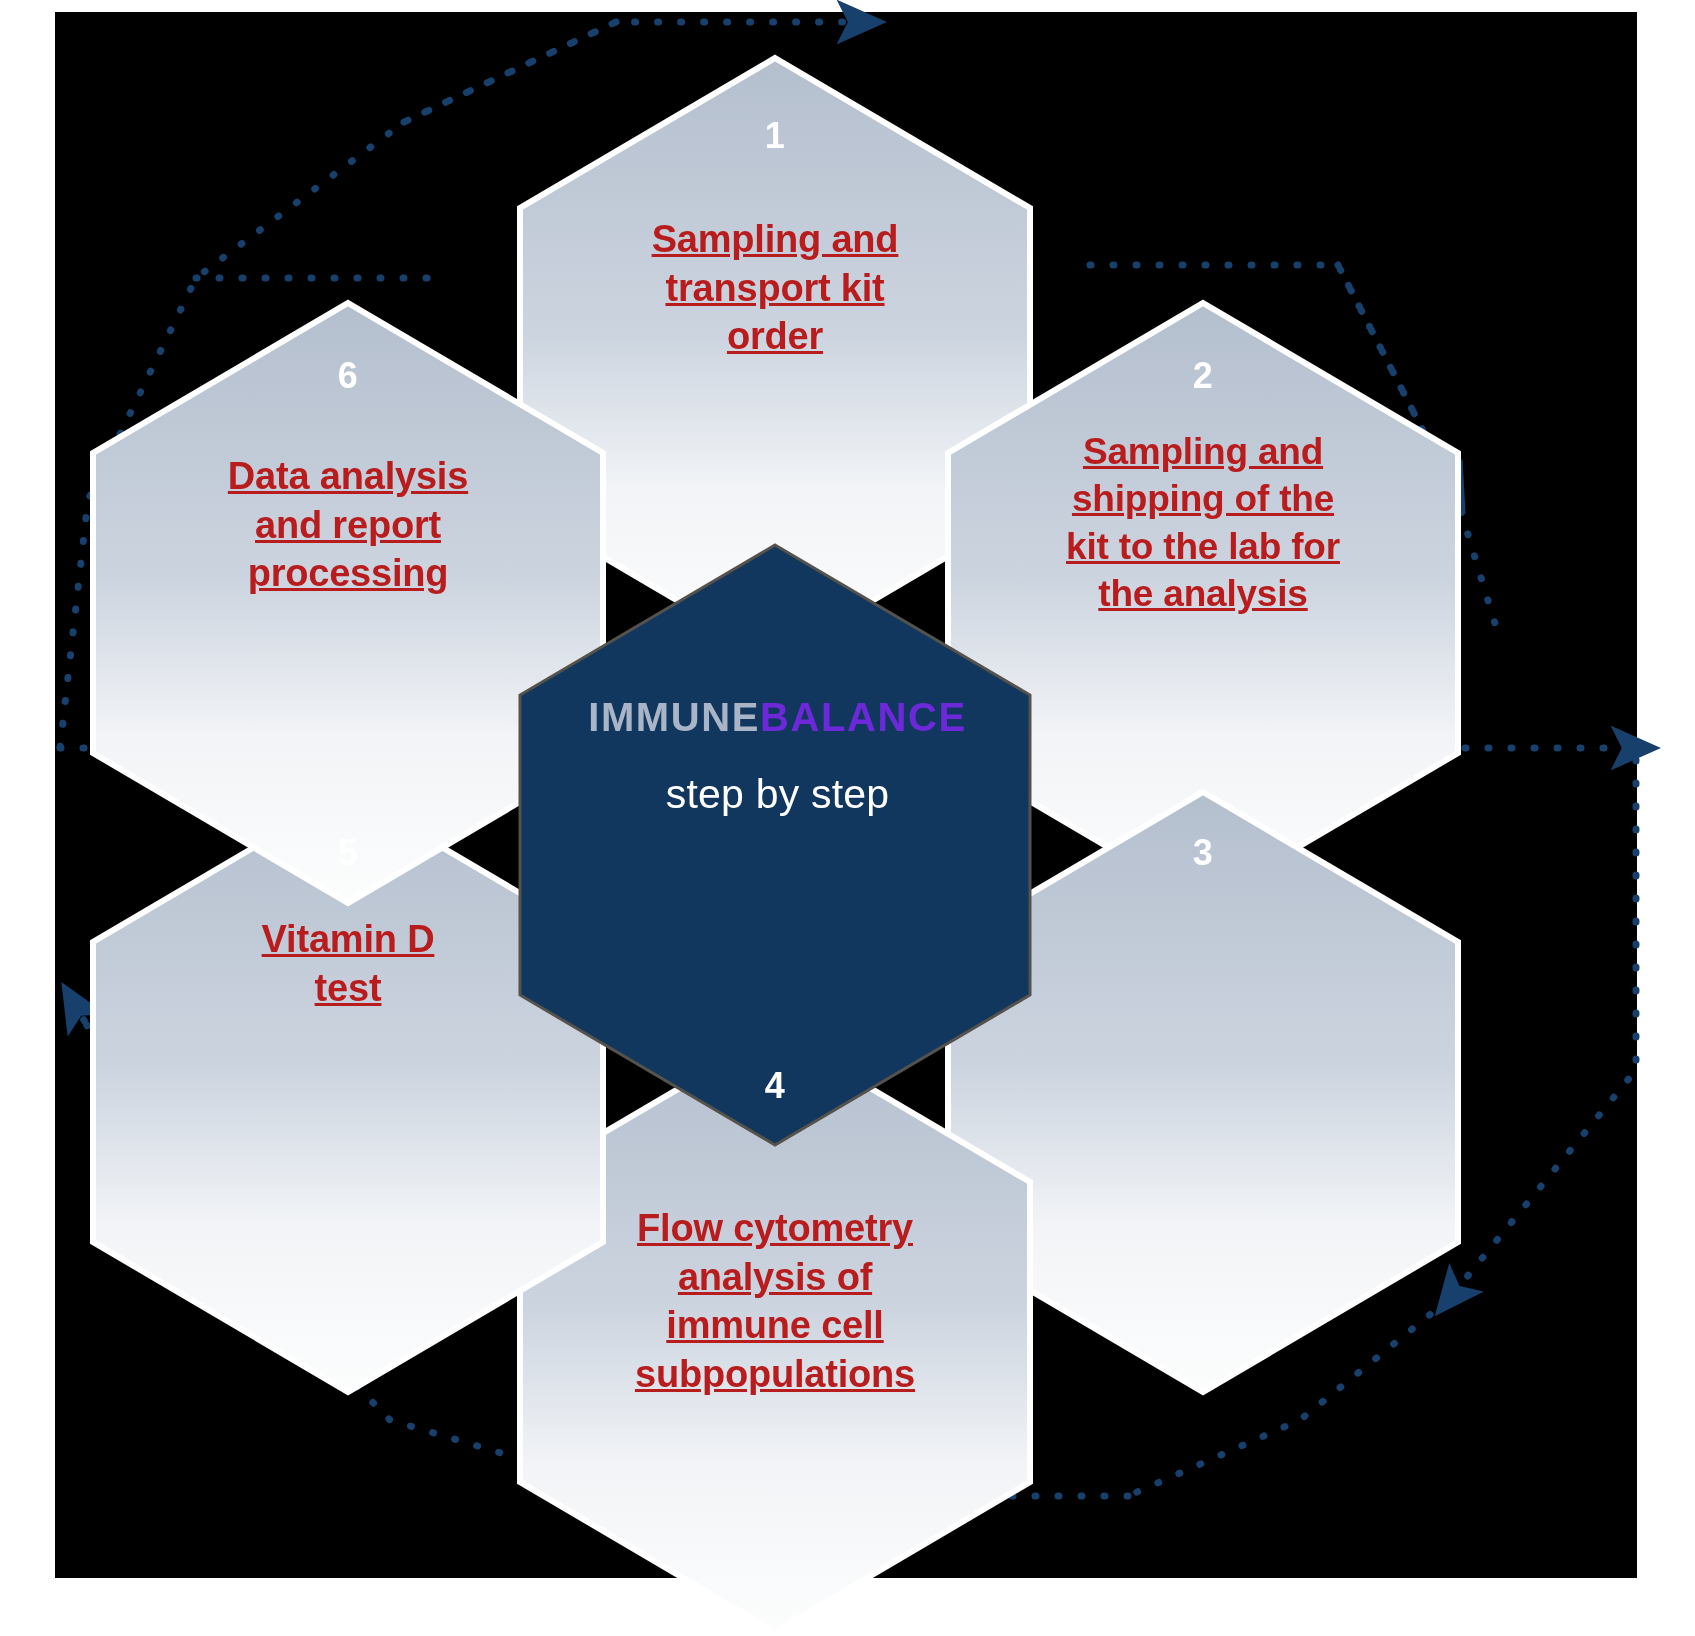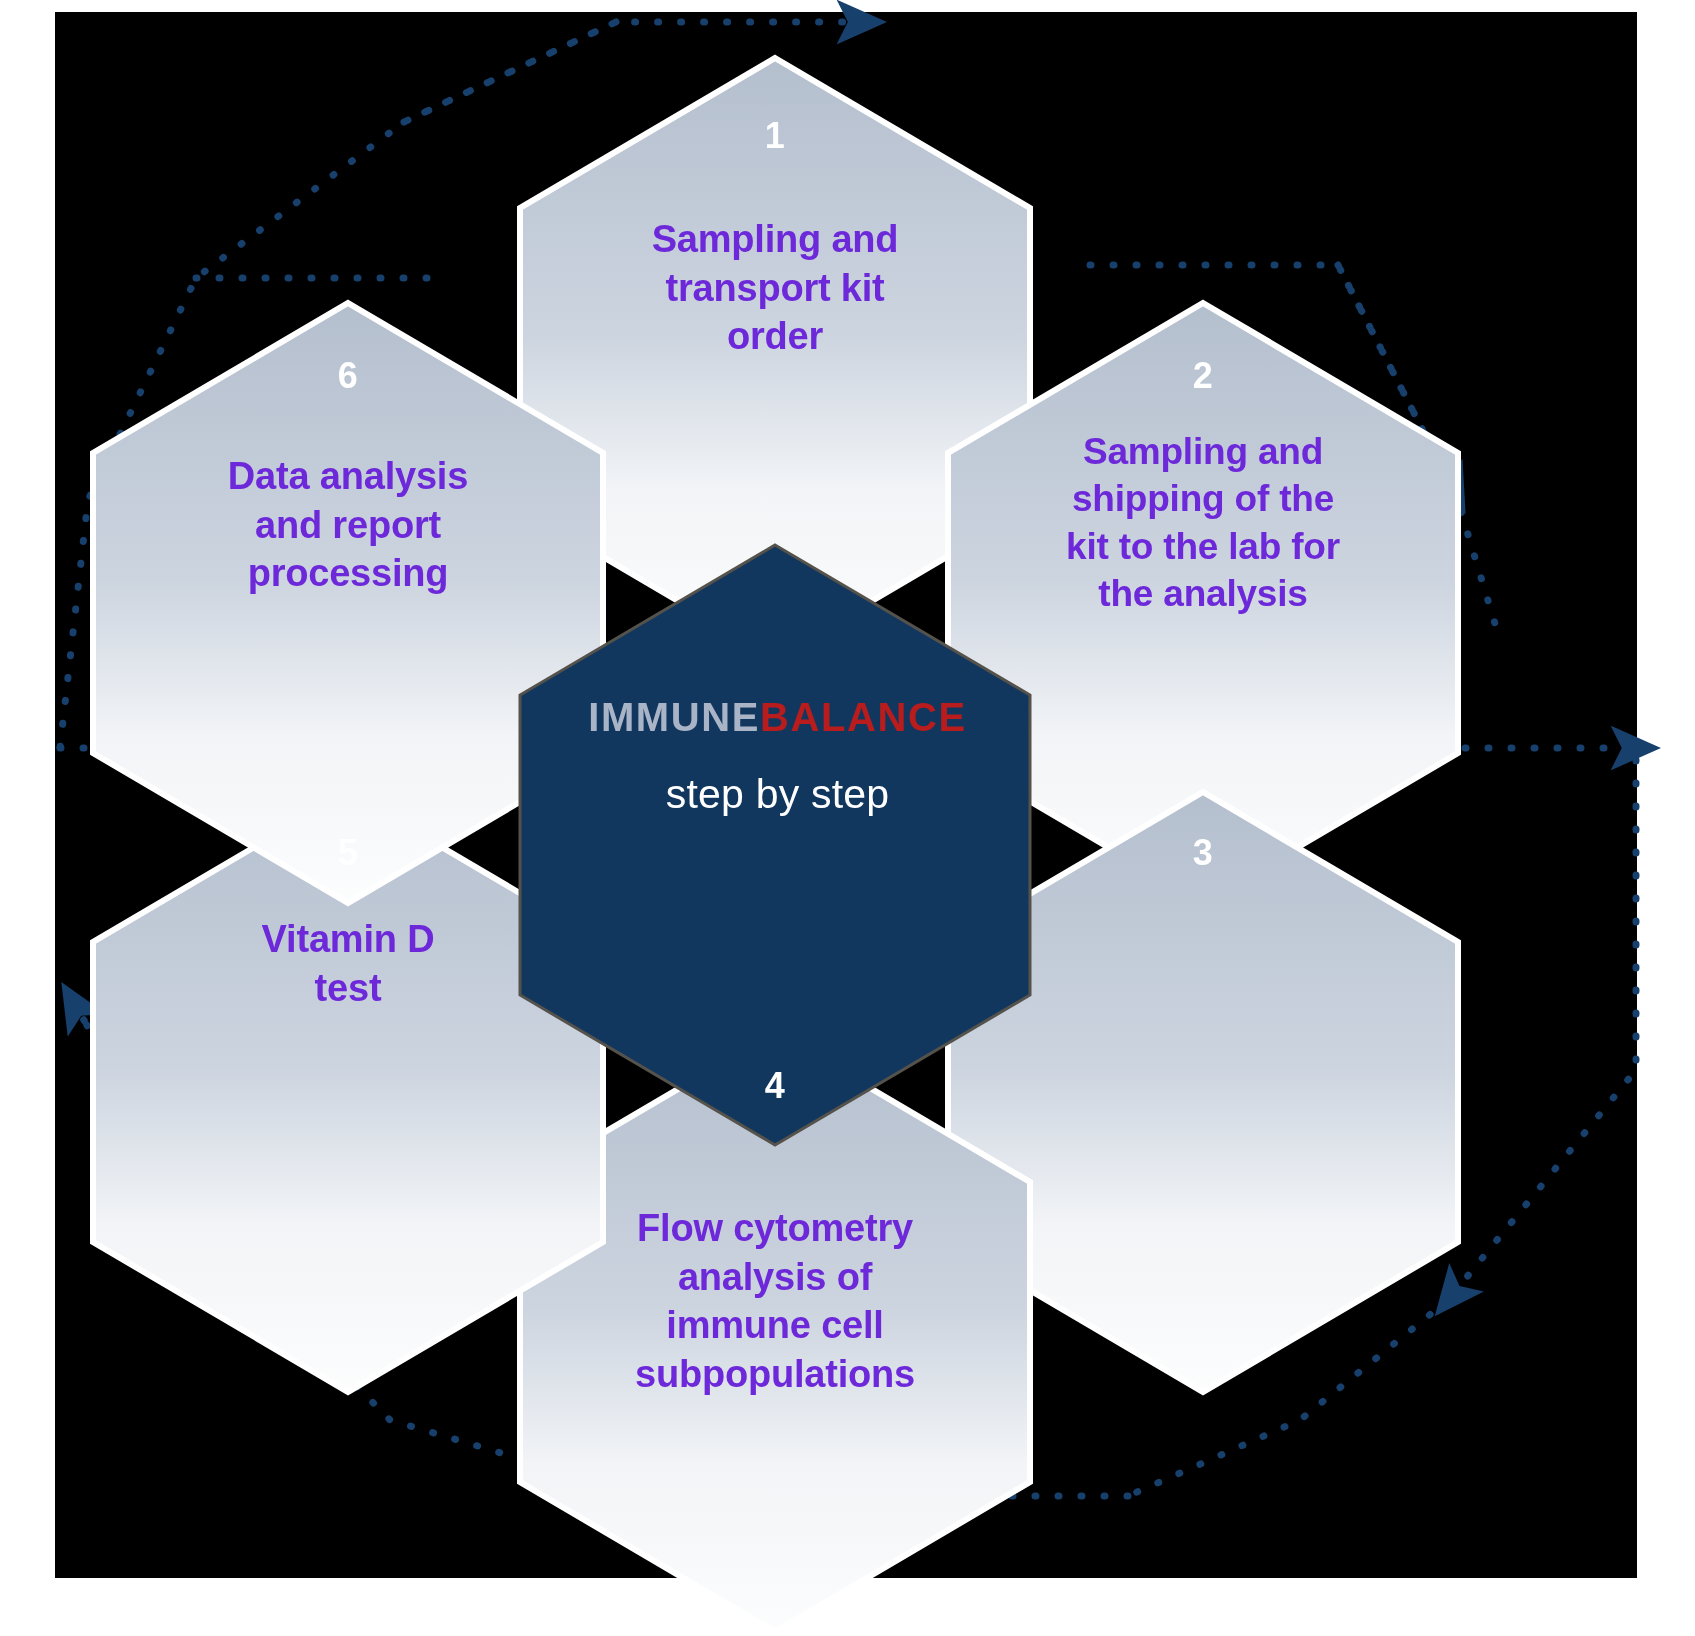--- a/index.html
+++ b/index.html
@@ -31,44 +31,45 @@
     pointer-events:none;
   }
   .hexnum {
     color:#ffffff;
     font-size:36px;
     font-weight:600;
     line-height:1;
     letter-spacing:0.5px;
   }
   .hextext {
-    color:#6d28d9;
+    color:#b91c1c;
     font-size:38px;
     font-weight:bold;
     line-height:1.28;
     letter-spacing:-0.2px;
+    text-decoration:underline;
   }
   .hextext.small { font-size:37px; }
 
   #center-label {
     position:absolute;
     left:505px; top:695px;
     width:545px;
     text-align:center;
     pointer-events:none;
   }
   #center-logo {
     font-size:40px;
     letter-spacing:1.6px;
     font-weight:bold;
     line-height:1.1;
     white-space:nowrap;
   }
   #center-logo .part-a { color:#a9b4c6; }
-  #center-logo .part-b { color:#b91c1c; }
+  #center-logo .part-b { color:#6d28d9; }
   #center-sub {
     color:#ffffff;
     font-size:41px;
     font-weight:300;
     margin-top:32px;
     letter-spacing:0.2px;
   }
 </style>
 </head>
 <body>

